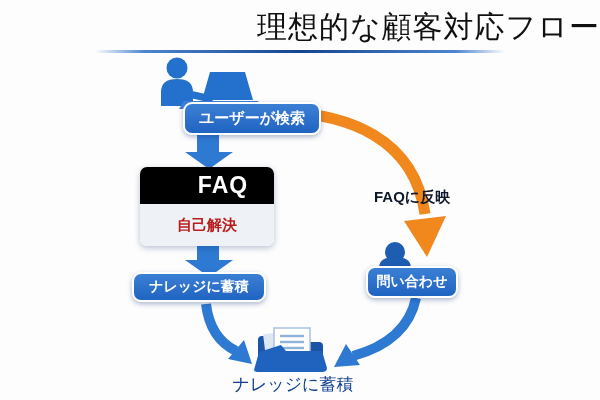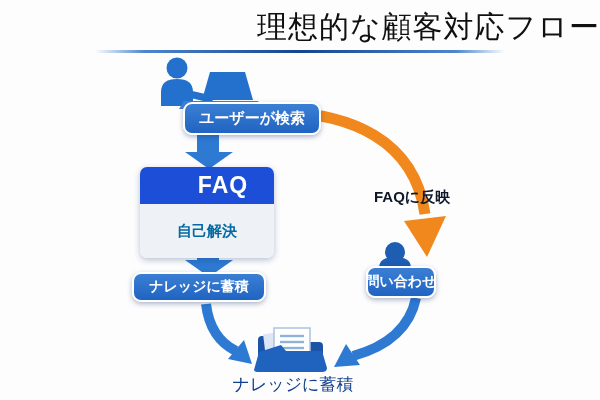--- a/index.html
+++ b/index.html
@@ -12,27 +12,27 @@
          background:linear-gradient(90deg,rgba(47,111,199,0) 0%,#4d86cf 12%,#16458f 50%,#4d86cf 88%,rgba(47,111,199,0) 100%);}
 
   .svg-layer{position:absolute;left:0;top:0;width:600px;height:400px;}
 
   .pill{position:absolute;display:flex;align-items:center;justify-content:center;
         background:linear-gradient(180deg,#3b7fd4 0%,#2064c2 100%);
         border:2px solid #ffffff;border-radius:9px;color:#ffffff;font-weight:bold;
         box-shadow:0 2px 5px rgba(20,50,110,.35);box-sizing:border-box;white-space:nowrap;}
   .pill-search{left:137px;top:102px;width:138px;height:33px;font-size:15px;margin-left:46px;}
   .pill-decrease{left:132px;top:272px;width:134px;height:30px;font-size:14px;}
-  .pill-inquiry{left:366px;top:266px;width:70px;height:32px;font-size:14px;}
+  .pill-inquiry{left:366px;top:266px;width:92px;height:32px;font-size:14px;}
 
   .faq-card{position:absolute;left:140px;top:167px;width:134px;border-radius:7px;overflow:hidden;
             box-shadow:0 2px 6px rgba(20,50,110,.30);}
-  .faq-header{height:37px;background:#1d4ed8;color:#ffffff;font-weight:bold;font-size:23px;
+  .faq-header{height:37px;background:#000000;color:#ffffff;font-weight:bold;font-size:23px;
               display:flex;align-items:center;justify-content:center;letter-spacing:1px;padding-left:32px;}
-  .faq-body{height:54px;background:#eef1f6;color:#0369a1;font-weight:bold;font-size:15px;
+  .faq-body{height:42px;background:#eef1f6;color:#b91c1c;font-weight:bold;font-size:15px;
             display:flex;align-items:center;justify-content:center;}
 
   .label-orange{position:absolute;left:374px;top:188px;color:#0f172a;font-weight:bold;font-size:15px;white-space:nowrap;}
   .label-knowledge{position:absolute;left:198px;top:373px;width:190px;text-align:center;
                    color:#123f8e;font-weight:normal;font-size:17px;white-space:nowrap;}
 </style>
 </head>
 <body>
 
 <div class="canvas">

